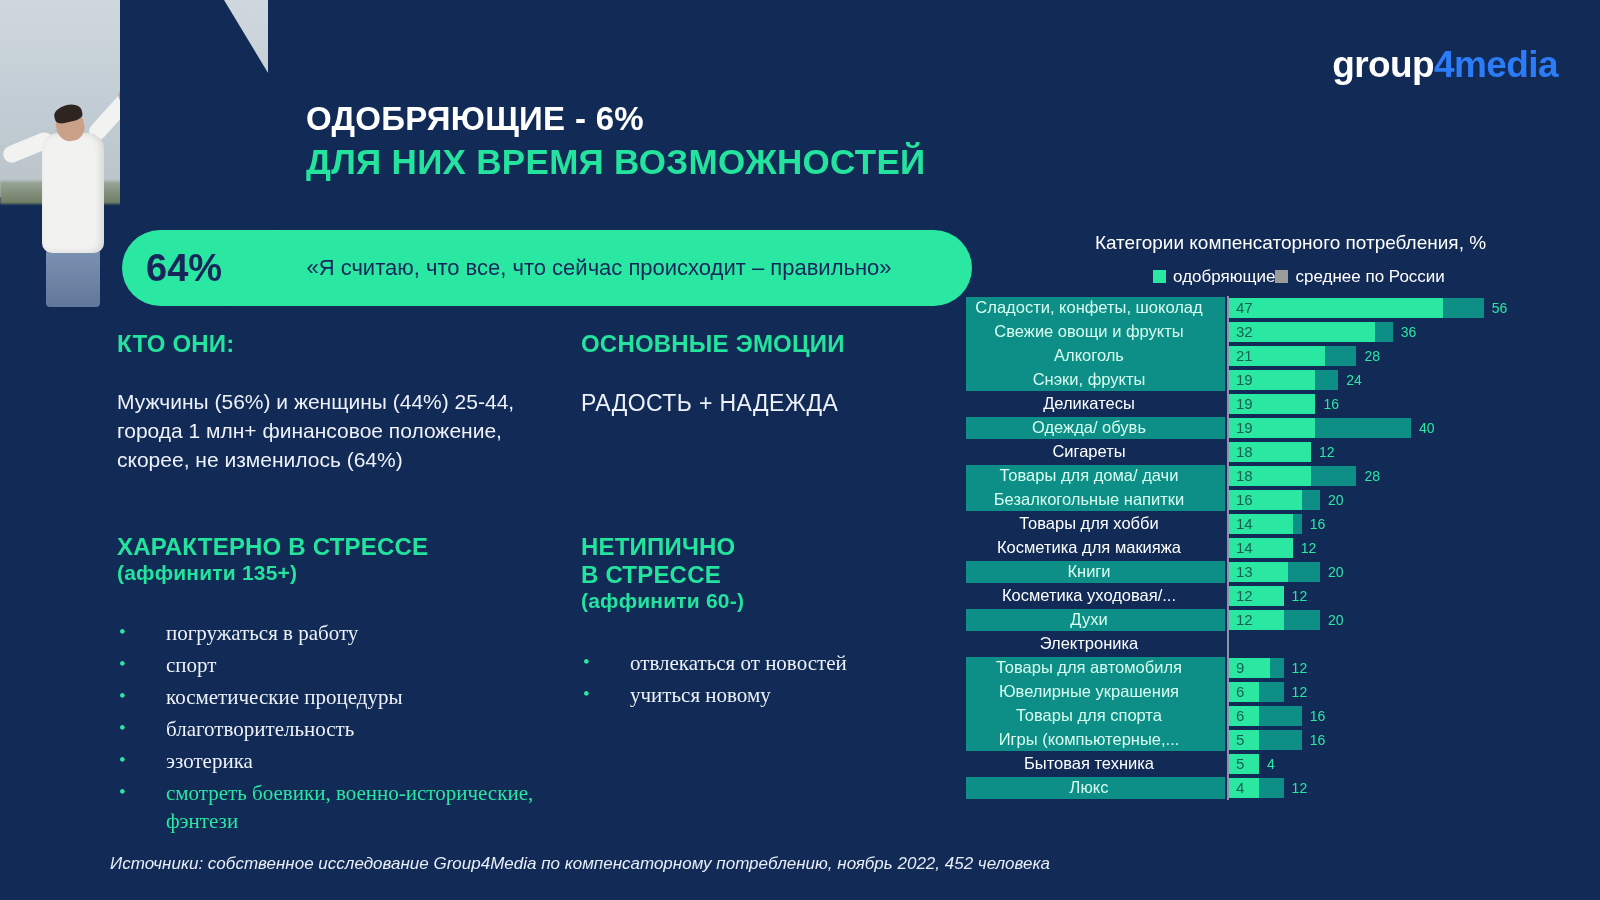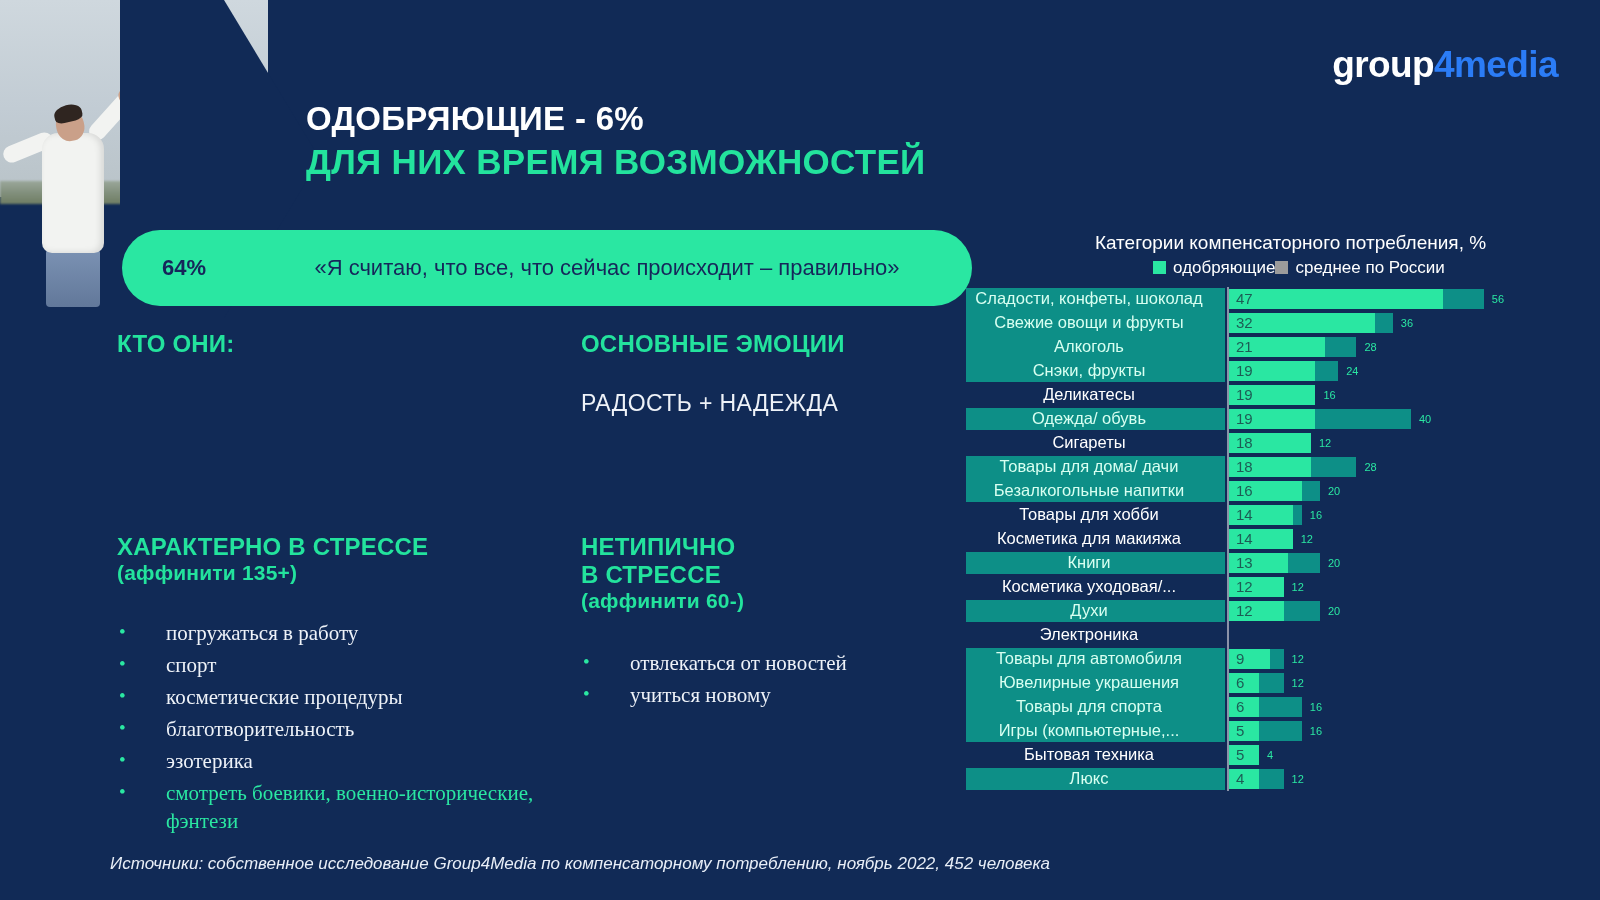--- a/index.html
+++ b/index.html
@@ -101,22 +101,22 @@
     letter-spacing: .3px; line-height: 1.18; margin-top: 2px;
   }
 
   
   #pill {
     position: absolute; left: 122px; top: 230px; width: 850px; height: 76px;
     background: #2ae7a2; border-radius: 38px;
     display: flex; align-items: center;
   }
   #pill .pct {
-    color: #16265a; font-size: 22px; font-weight: 700;
-    margin-left: 40px; width: 108px; flex: 0 0 auto;
+    color: #16265a; font-size: 38px; font-weight: 700;
+    margin-left: 24px; width: 108px; flex: 0 0 auto;
   }
   #pill .quote {
     color: #16265a; font-size: 22px; line-height: 1.28;
     text-align: center; flex: 1 1 auto; padding-right: 28px;
   }
 
   
   .colHead {
     color: #23e39d; font-size: 24px; font-weight: 700; letter-spacing: .2px;
     line-height: 1.16;
@@ -148,21 +148,21 @@
   ul.bul li.hl { color: #2ae7a2; }
 
   
   #chart { position: absolute; left: 963px; top: 231px; width: 600px; }
   #chartTitle {
     text-align: center; color: #ffffff; font-size: 19px; line-height: 1.3;
     width: 435px; margin-left: 110px;
   }
   #legend {
     display: flex; justify-content: center; 
-    margin-top: 2px; margin-left: 126px; width: 420px;
+    margin-top: 11px; margin-left: 126px; width: 420px;
   }
   #legend .item { display: flex; align-items: center; gap: 7px;
                   color: #ffffff; font-size: 17px; }
   #legend .sw { width: 13px; height: 13px; display: inline-block; }
   #legend .sw.a { background: #2ae7a2; }
   #legend .sw.b { background: #9b9b9b; }
 
   #plot { position: relative; margin-top: 9px; }
   
   #axis {
@@ -191,21 +191,21 @@
     background: #2ae7a2;
   }
   .v-front {
     position: absolute; left: 7px; top: 0; height: 20px;
     display: flex; align-items: center;
     color: #1d5d55; font-size: 15px; z-index: 3;
   }
   .v-back {
     position: absolute; top: 0; height: 20px;
     display: flex; align-items: center;
-    color: #2ae7a2; font-size: 11px; z-index: 3;
+    color: #2ae7a2; font-size: 14px; z-index: 3;
   }
 
   
   .hlband {
     position: absolute; left: 3px; width: 259px;
     background: #0d8f87; z-index: 1;
   }
 
   
   #footer {
@@ -242,20 +242,21 @@
     <div id="title1">ОДОБРЯЮЩИЕ - 6%</div>
     <div id="title2">ДЛЯ НИХ ВРЕМЯ ВОЗМОЖНОСТЕЙ</div>
   </div>
 
   <div id="pill">
     <div class="pct">64%</div>
     <div class="quote">«Я считаю, что все, что сейчас происходит – правильно»</div>
   </div>
 
   <div id="whoHead" class="colHead">КТО ОНИ:</div>
+  <div id="whoBody" class="bodyText">Мужчины (56%) и женщины (44%) 25-44, города 1 млн+ финансовое положение, скорее,  не изменилось (64%)</div>
 
   <div id="emoHead" class="colHead">ОСНОВНЫЕ ЭМОЦИИ</div>
   <div id="emoBody" class="bodyText">РАДОСТЬ + НАДЕЖДА</div>
 
   <div id="stressHead" class="colHead">
     <span>ХАРАКТЕРНО В СТРЕССЕ</span>
     <span class="sub">(аффинити 135+)</span>
   </div>
   <ul id="stressList" class="bul">
       <li>погружаться в работу</li>

